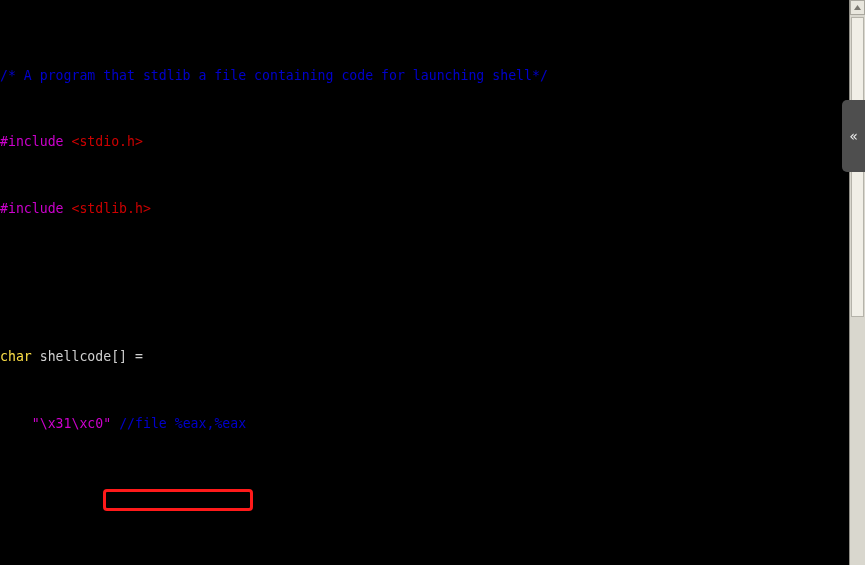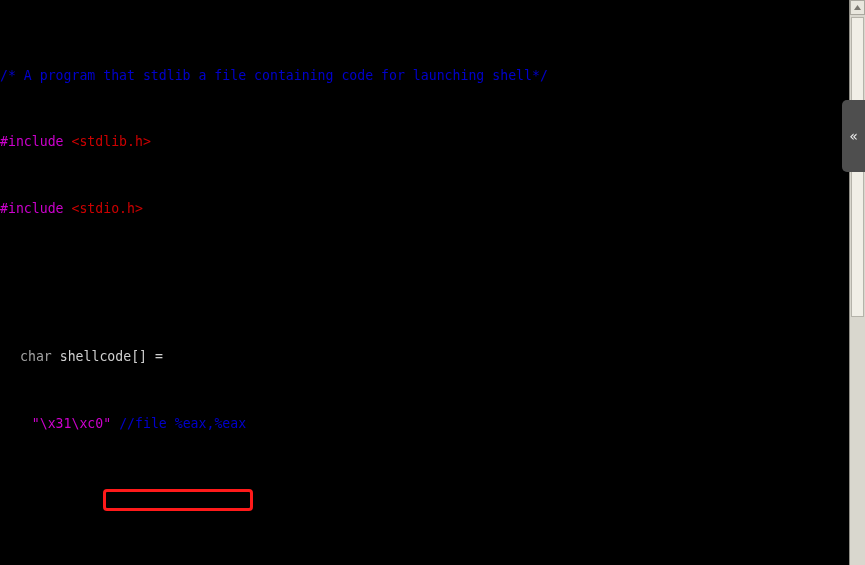--- a/index.html
+++ b/index.html
@@ -39,21 +39,21 @@
 
   .ln {
     height: 16.55px;
     white-space: pre;
   }
 
   
   .cmt   { color: #0000cd; }
   .pp    { color: #cd00cd; }
   .hdr   { color: #cd0000; }
-  .kw    { color: #a3a3a3; margin-left: 20px; }
+  .kw    { color: #fde047; }
   .str   { color: #cd00cd; }
   .plain { color: #d0d0d0; margin-top: 8px; }
 
   
   #annotation-box {
     position: absolute;
     left: 103px;
     top: 489px;
     width: 150px;
     height: 22px;
@@ -123,23 +123,23 @@
 </head>
 <body>
 
 <div id="editor">
 
   <div id="code">
 
 
     <div class="ln"><span class="cmt">/* A program that stdlib a file containing code for launching shell*/</span></div>
 
+    <div class="ln"><span class="pp">#include</span><span class="plain"> </span><span class="hdr">&lt;stdio.h&gt;</span></div>
+
     <div class="ln"><span class="pp">#include</span><span class="plain"> </span><span class="hdr">&lt;stdlib.h&gt;</span></div>
-
-    <div class="ln"><span class="pp">#include</span><span class="plain"> </span><span class="hdr">&lt;stdio.h&gt;</span></div>
 
 
     <div class="ln">&nbsp;</div>
 
     <div class="ln"><span class="kw">char</span><span class="plain"> shellcode[] =</span></div>
 
     <div class="ln"><span class="plain">    </span><span class="str">"\x31\xc0"</span><span class="plain"> </span><span class="cmt">//file %eax,%eax</span></div>
 
     
 

